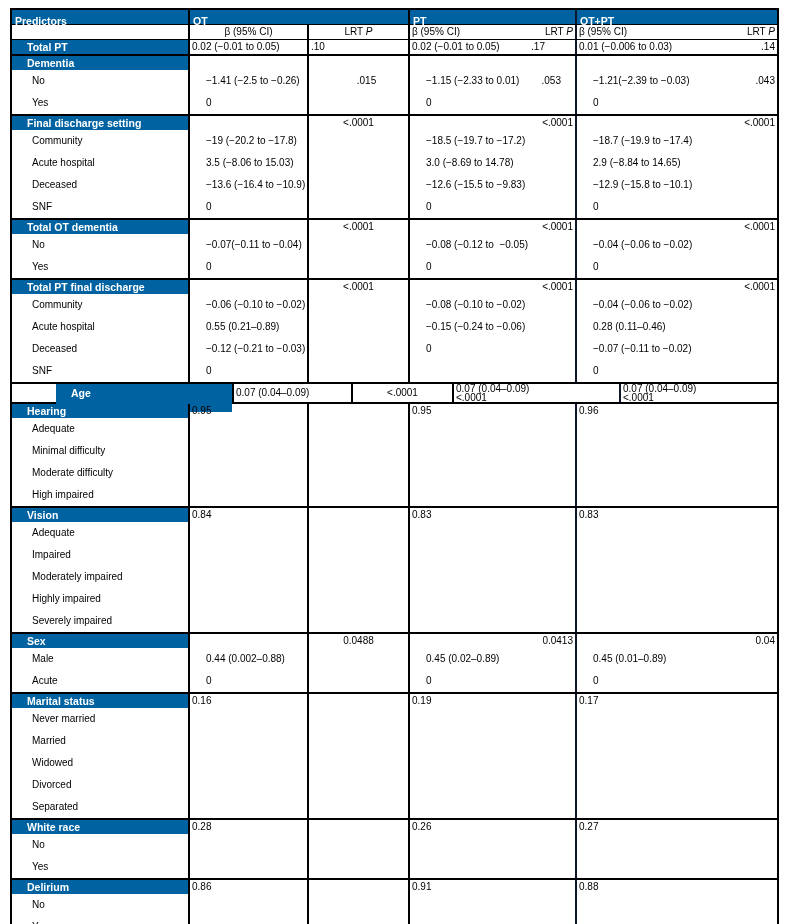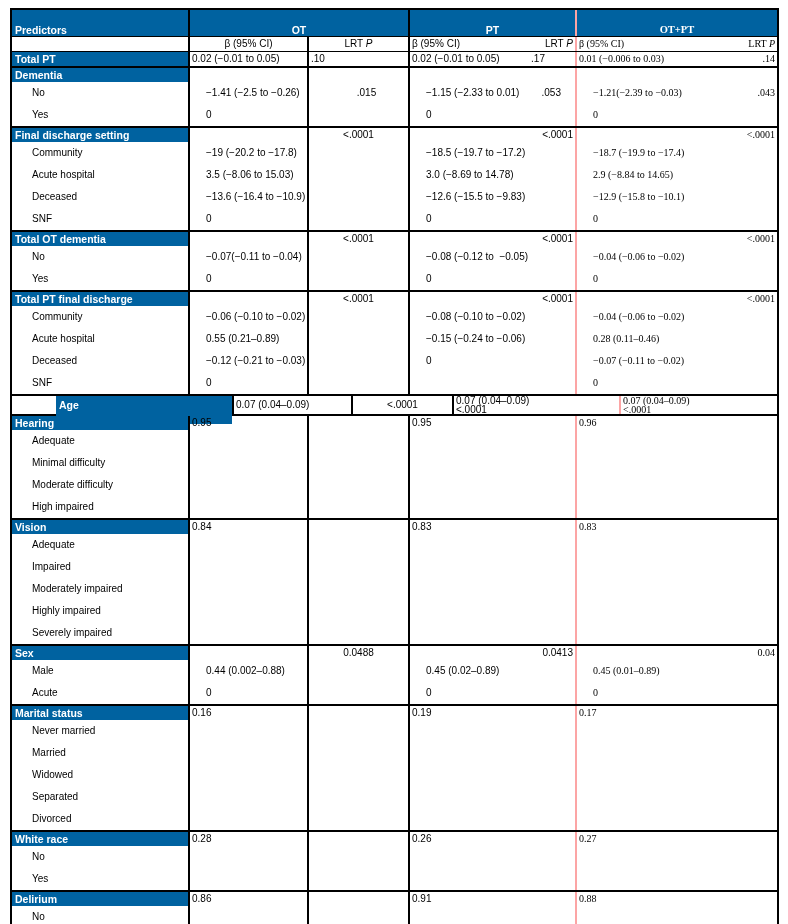--- a/index.html
+++ b/index.html
@@ -5,24 +5,24 @@
   html, body { margin: 0; padding: 0; background: #ffffff; }
   body { width: 788px; height: 924px; position: relative; font-family: "Liberation Sans", sans-serif; font-size: 10px; color: #000; }
   #tbl { position: absolute; left: 10px; top: 8px; width: 769px; border: 2px solid #000; box-sizing: border-box; }
   .row { display: flex; border-top: 2px solid #000; box-sizing: border-box; }
   .row.first { border-top: none; }
   .row.thin { border-top: 1px solid #000; }
   .c-pred { width: 176px; flex: 0 0 176px; box-sizing: border-box; }
   .c-otb { width: 119px; flex: 0 0 119px; border-left: 2px solid #000; box-sizing: border-box; }
   .c-otp { width: 101px; flex: 0 0 101px; border-left: 2px solid #000; box-sizing: border-box; }
   .c-pt { width: 167px; flex: 0 0 167px; border-left: 2px solid #000; box-sizing: border-box; position: relative; }
-  .c-otpt { flex: 1 1 auto; border-left: 2px solid #fca5a5; box-sizing: border-box; position: relative; font-family: Liberation Serif, serif; }
-  .hdr { background: #0062a0; color: #fff; font-weight: bold; font-size: 10.5px; padding: 13px 3px; height: 14px; line-height: 14px; }
-  .hdr-center { text-align: center; }
-  .grp-title { background: #0062a0; color: #fff; font-weight: bold; font-size: 10.5px; padding: 0 3px; height: 14px; line-height: 14px; }
+  .c-otpt { flex: 1 1 auto; border-left: 2px solid #0f172a; box-sizing: border-box; position: relative; }
+  .hdr { background: #0062a0; color: #fff; font-weight: bold; font-size: 10.5px; padding: 4px 3px; height: 14px; line-height: 14px; }
+  .hdr-center { text-align: left; }
+  .grp-title { background: #0062a0; color: #fff; font-weight: bold; font-size: 10.5px; padding: 0 15px; height: 14px; line-height: 14px; }
   .sub { padding-left: 20px; height: 22px; line-height: 22px; font-size: 10px; }
   .cell-line { height: 22px; line-height: 22px; padding-left: 16px; white-space: nowrap; }
   .cell-top { height: 14px; line-height: 14px; padding: 0 2px; white-space: nowrap; }
   .right { text-align: right; }
   .center { text-align: center; }
   .pt-lrt { position: absolute; right: 2px; }
   .colhdr { height: 14px; line-height: 14px; font-size: 10px; }
   .italic { font-style: italic; }
 </style>
 </head>
@@ -253,22 +253,22 @@
       <div class="cell-line">0</div>
     </div>
   </div>
 
   <div class="row">
     <div class="c-pred">
       <div class="grp-title">Marital status</div>
       <div class="sub">Never married</div>
       <div class="sub">Married</div>
       <div class="sub">Widowed</div>
+      <div class="sub">Divorced</div>
       <div class="sub">Separated</div>
-      <div class="sub">Divorced</div>
     </div>
     <div class="c-otb">
         <div class="cell-top">0.16</div>
       </div>
     <div class="c-otp"></div>
     <div class="c-pt">
         <div class="cell-top">0.19</div>
       </div>
     <div class="c-otpt">
         <div class="cell-top">0.17</div>

